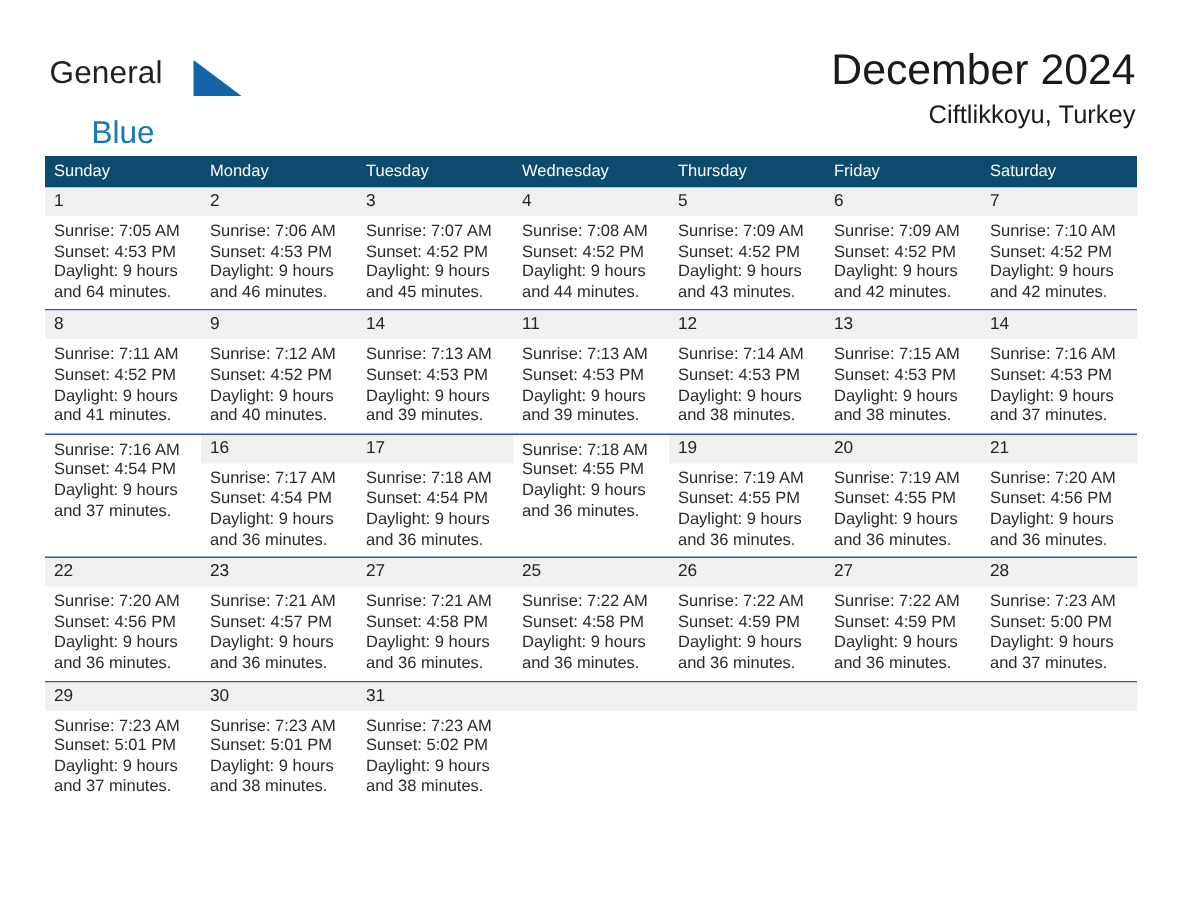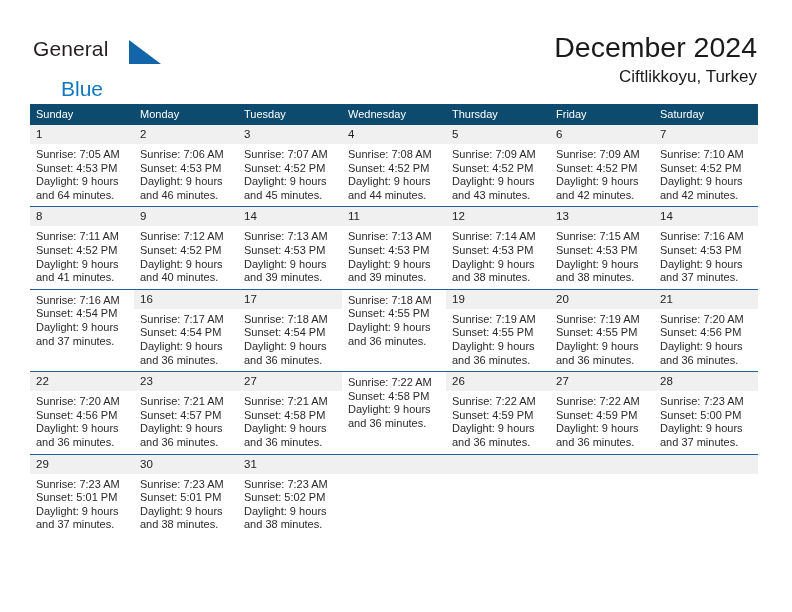--- a/index.html
+++ b/index.html
@@ -396,20 +396,21 @@
           <div class="day">
             <div class="day-num">27</div>
             <div class="day-info">
               <div>Sunrise: 7:21 AM</div>
               <div>Sunset: 4:58 PM</div>
               <div>Daylight: 9 hours</div>
               <div>and 36 minutes.</div>
             </div>
           </div>
           <div class="day">
+            <div class="day-num">25</div>
             <div class="day-info">
               <div>Sunrise: 7:22 AM</div>
               <div>Sunset: 4:58 PM</div>
               <div>Daylight: 9 hours</div>
               <div>and 36 minutes.</div>
             </div>
           </div>
           <div class="day">
             <div class="day-num">26</div>
             <div class="day-info">

